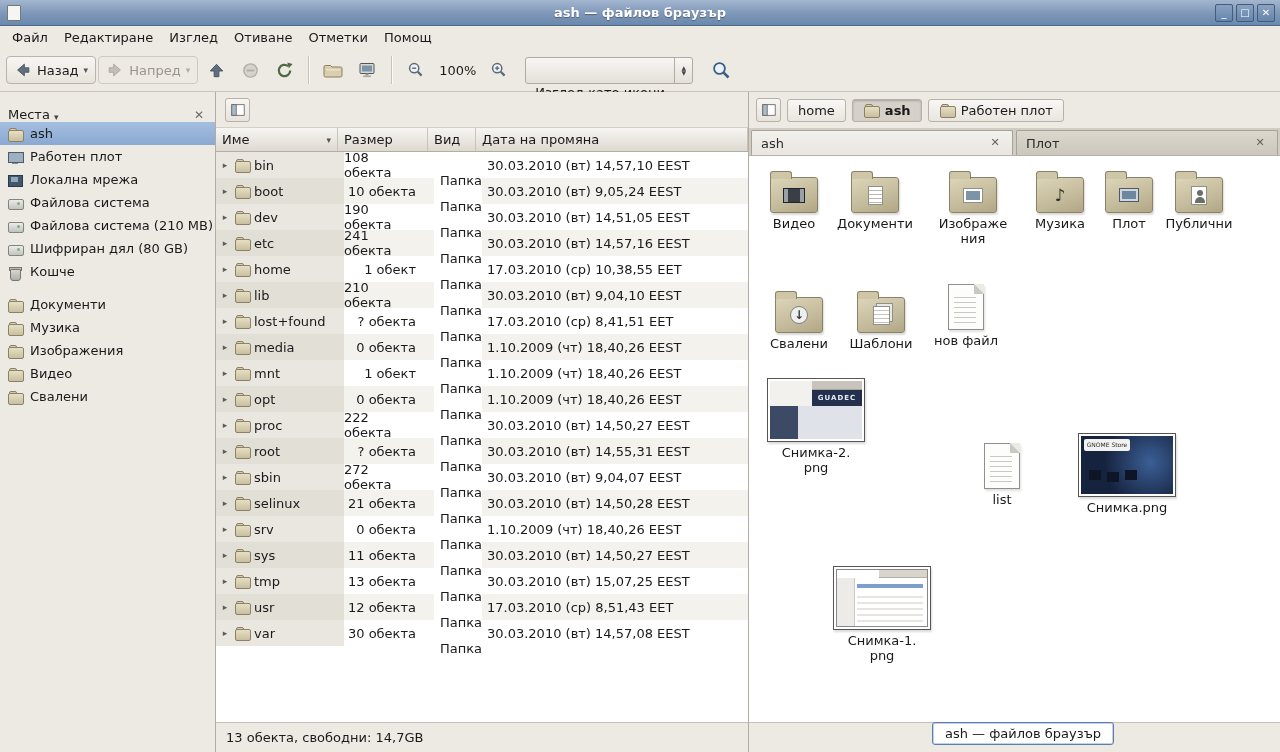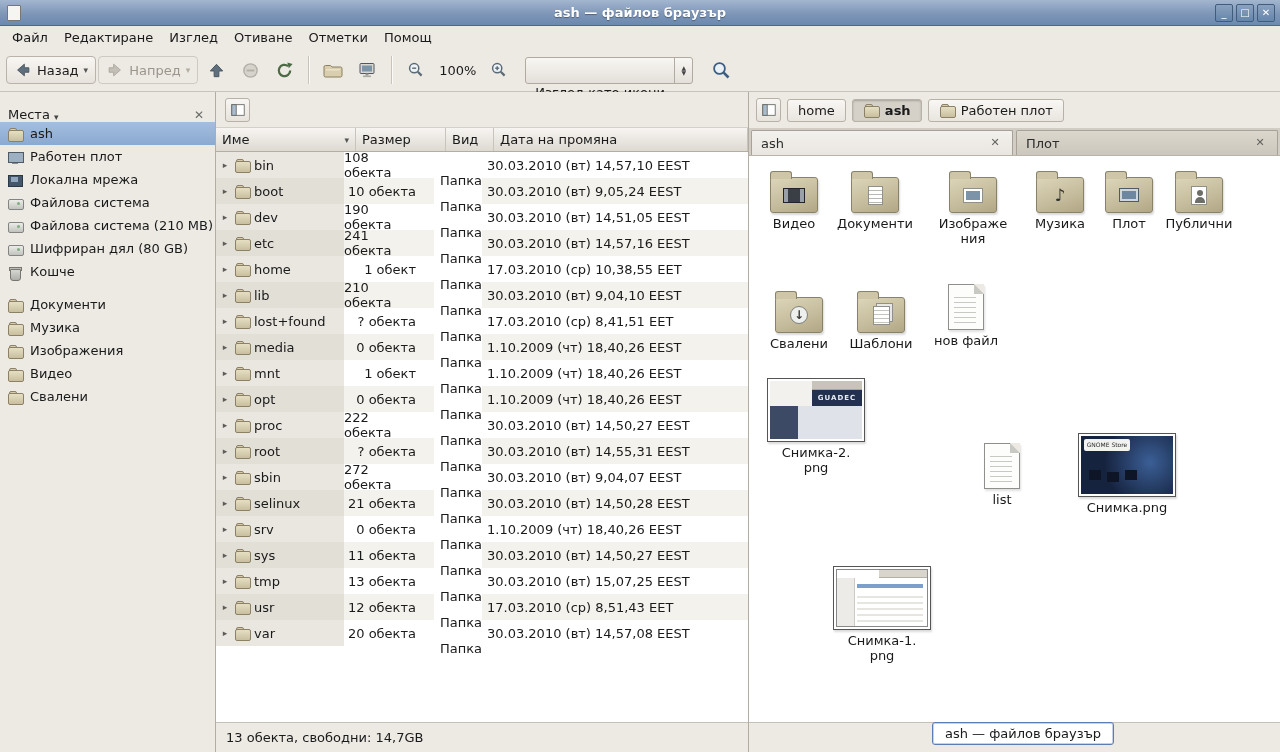--- a/index.html
+++ b/index.html
@@ -57,21 +57,21 @@
   .pic-network::before { content:""; position:absolute; left:4px; top:4px; width:7px; height:5px; background:#8fa6bc; z-index:1; }
   .pic-trash::after { content:""; position:absolute; left:3px; top:4px; width:9px; height:10px; background:linear-gradient(#d6d6d2,#aeaeaa); border:1px solid #77776f; border-radius:1px 1px 3px 3px; }
   .pic-trash::before { content:""; position:absolute; left:2px; top:2px; width:11px; height:2px; background:#bdbdb7; border:1px solid #77776f; }
 
   
   .list-toolbar { height:36px; background:#EDEAE4; display:flex; align-items:center; padding:0 9px; border-bottom:1px solid #d5d0c7; }
   .mini-btn { width:25px; height:24px; border:1px solid #b7b1a7; border-radius:3px; background:linear-gradient(#f8f6f3,#e7e3dc); display:flex; align-items:center; justify-content:center; }
   .lheader { display:flex; height:24px; background:linear-gradient(#f7f5f2,#e9e6e0 55%,#ded9d1); border-bottom:1px solid #b3ada3; flex:0 0 auto; }
   .hcell { padding:3px 6px; border-right:1px solid #c9c4bb; display:flex; align-items:center; }
   .hcell .sort { margin-left:auto; font-size:9px; color:#555; padding-left:16px; }
-  .h-name { width:140px; }
+  .h-name { width:122px; }
   .h-size { width:90px; }
   .h-type { width:48px; }
   .h-mod  { flex:1; }
   .lrows { flex:1; overflow:hidden; background:#fff; }
   .lrow { display:flex; height:26px; align-items:stretch; }
   .cell { display:flex; align-items:center; }
   .c-name { width:128px; background:#EAE7E1; padding-left:4px; gap:4px; }
   .c-size { width:90px; justify-content:flex-end; padding-right:18px; }
   .c-type { width:48px; padding-left:6px;margin-top:28px; }
   .c-mod  { flex:1; padding-left:5px; }
@@ -560,21 +560,21 @@
           <div class="cell c-type">Папка</div>
           <div class="cell c-mod">17.03.2010 (ср) 8,51,43 EET</div>
         </div>
 
         <div class="lrow">
           <div class="cell c-name">
             <span class="expander">▸</span>
             <span class="row-folder"></span>
             <span>var</span>
           </div>
-          <div class="cell c-size">20 обекта</div>
+          <div class="cell c-size">30 обекта</div>
           <div class="cell c-type">Папка</div>
           <div class="cell c-mod">30.03.2010 (вт) 14,57,08 EEST</div>
         </div>
       </div>
     <div class="statusbar">
       <span>13 обекта, свободни: 14,7GB</span>
     </div>
   </div>
 
   <div class="right-panel">

